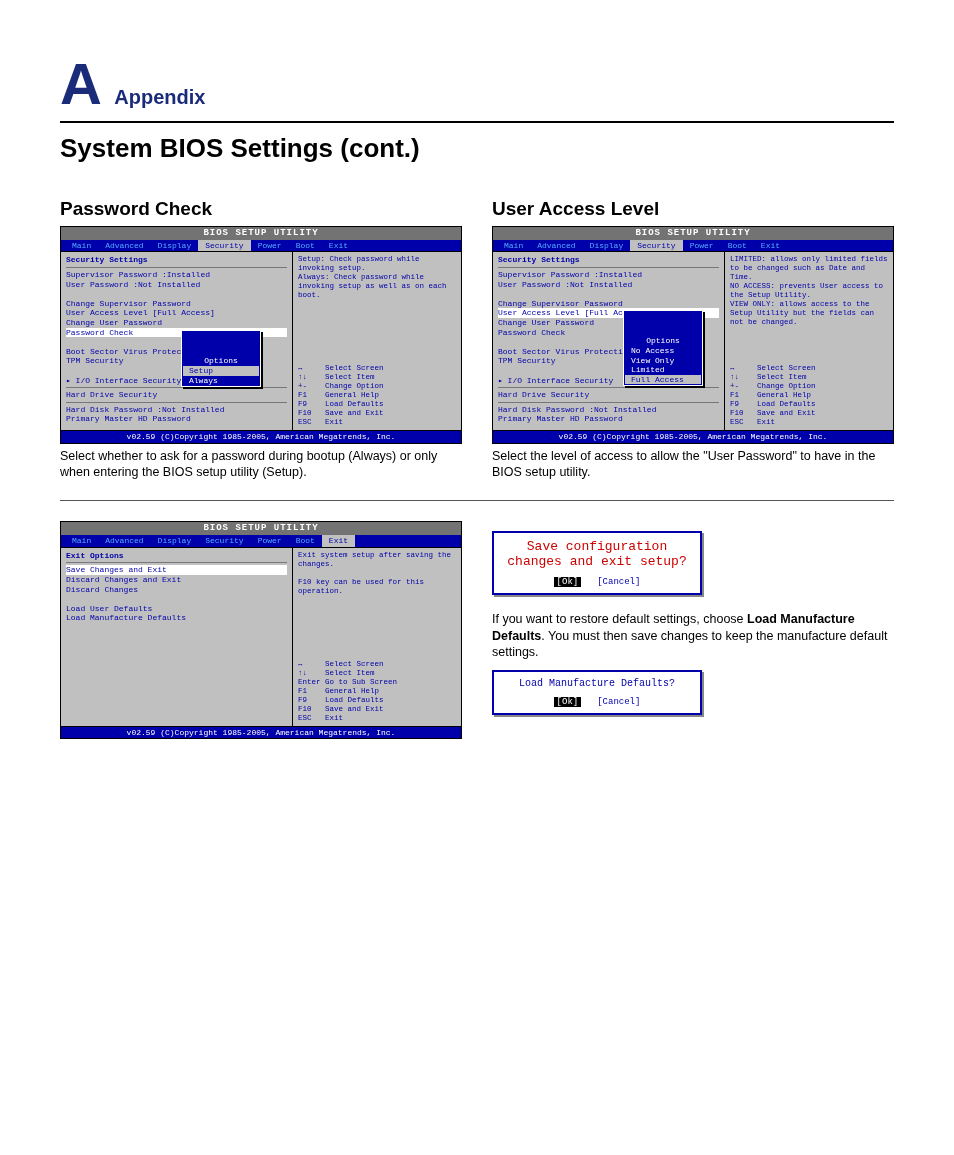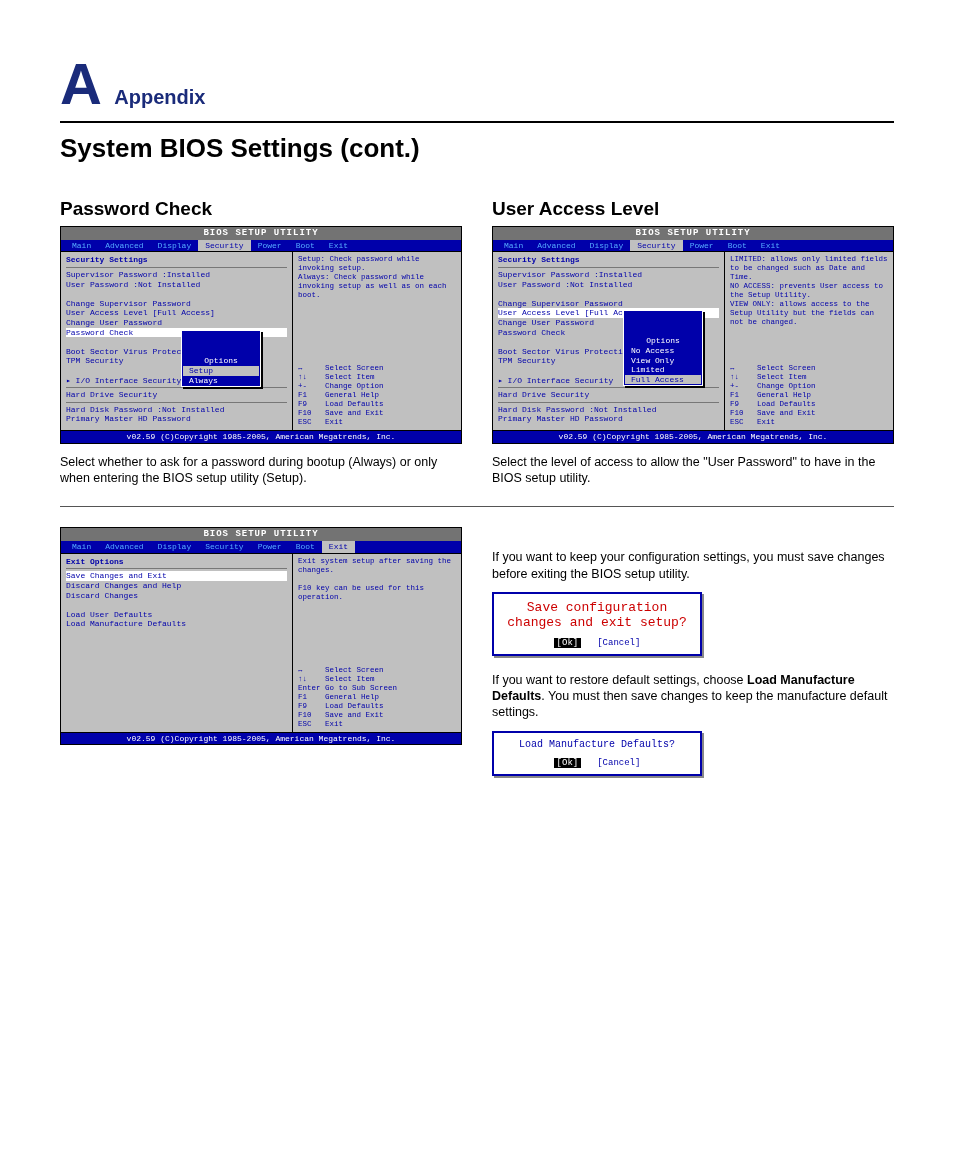--- a/index.html
+++ b/index.html
@@ -11,21 +11,21 @@
     width: 954px;
     color: #000;
   }
   .header { border-bottom: 2px solid #000; padding-bottom: 4px; margin-bottom: 10px; }
   .big-a { font-size: 58px; font-weight: bold; color: #1a2b7a; display: inline-block; vertical-align: baseline; }
   .appendix-label { font-size: 20px; font-weight: bold; color: #1a2b7a; margin-left: 8px; }
   .page-title { font-size: 26px; font-weight: bold; margin: 10px 0 30px 0; }
   .cols { display: flex; gap: 30px; margin-bottom: 20px; }
   .col { flex: 1; }
   .section-title { font-size: 19px; font-weight: bold; margin: 4px 0 6px 0; }
-  .caption { font-size: 12.5px; line-height: 1.3; margin-top: 10px; }
+  .caption { font-size: 12.5px; line-height: 1.3; margin-top: 4px; }
   .caption b { font-weight: bold; }
   .rule { border: 0; border-top: 1px solid #555; margin: 20px 0; }
 
   
   .bios {
     width: 100%;
     font-family: "Courier New", monospace;
     font-size: 8px;
     line-height: 1.2;
     background: #0000aa;
@@ -255,21 +255,21 @@
           <span class="">Security</span>
           <span class="">Power</span>
           <span class="">Boot</span>
           <span class="sel">Exit</span>
         </div>
     <div class="body">
       <div class="left">
         <div class="heading">Exit Options</div>
         <hr>
         <div class="row sel">Save Changes and Exit</div>
-            <div class="row ">Discard Changes and Help</div>
+            <div class="row ">Discard Changes and Exit</div>
             <div class="row ">Discard Changes</div>
             <div class="row">&nbsp;</div>
             <div class="row ">Load User Defaults</div>
             <div class="row ">Load Manufacture Defaults</div>
 
       </div>
       <div class="right">
         <div class="help-top">Exit system setup after saving the changes.<br>&nbsp;<br>F10 key can be used for this operation.</div>
         <div class="navkeys">
               <div>↔&nbsp;&nbsp;&nbsp;&nbsp; Select Screen</div>
@@ -279,21 +279,20 @@
               <div>F9&nbsp;&nbsp;&nbsp; Load Defaults</div>
               <div>F10&nbsp;&nbsp; Save and Exit</div>
               <div>ESC&nbsp;&nbsp; Exit</div>
             </div>
       </div>
     </div>
     <div class="footer">v02.59 (C)Copyright 1985-2005, American Megatrends, Inc.</div>
   </div>
   </div>
   <div class="col">
-    <div class="caption" style="margin-top:22px;">If you want to keep your configuration settings, you must save changes before exiting the BIOS setup utility.</div>
     <div class="dialog">
       <div class="msg">Save configuration changes and exit setup?</div>
       <div class="btns">
         <span class="ok">[Ok]</span>
         <span>[Cancel]</span>
       </div>
     </div>
     <div class="caption">
       <span>If you want to restore default settings, choose </span><b>Load Manufacture Defaults</b><span>. You must then save changes to keep the manufacture default settings.</span>
     </div>

